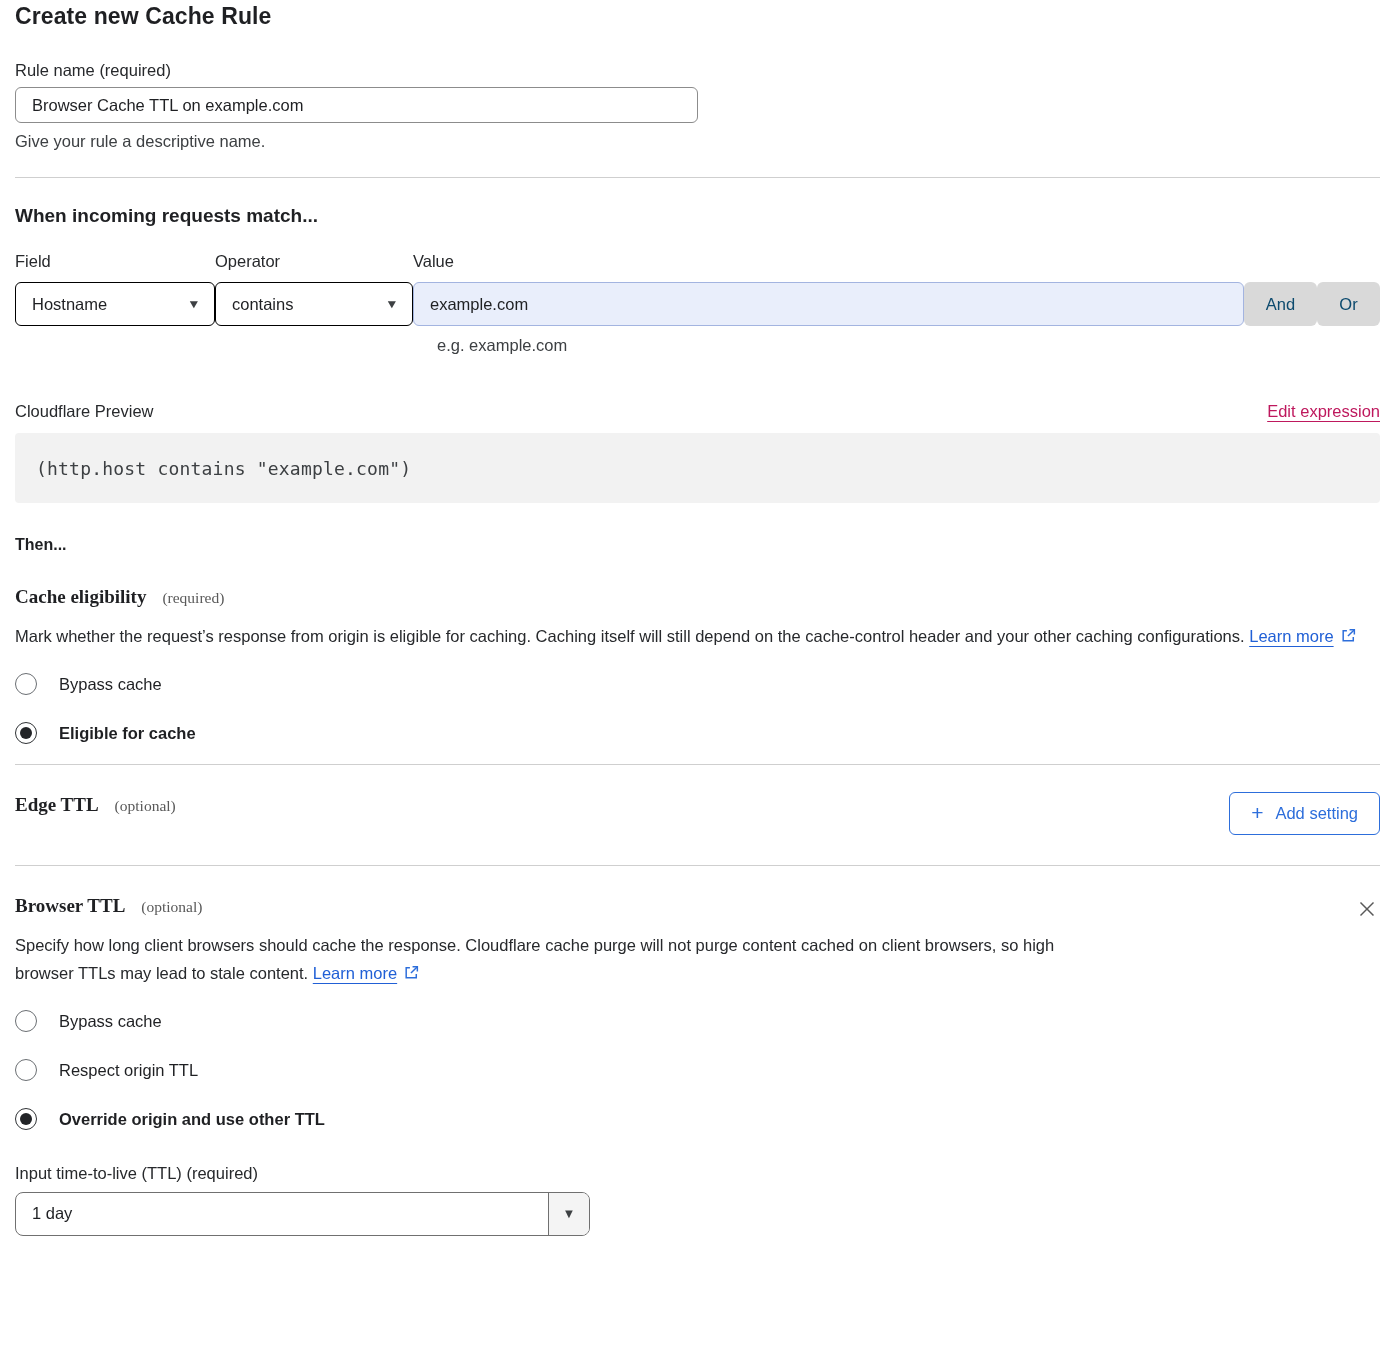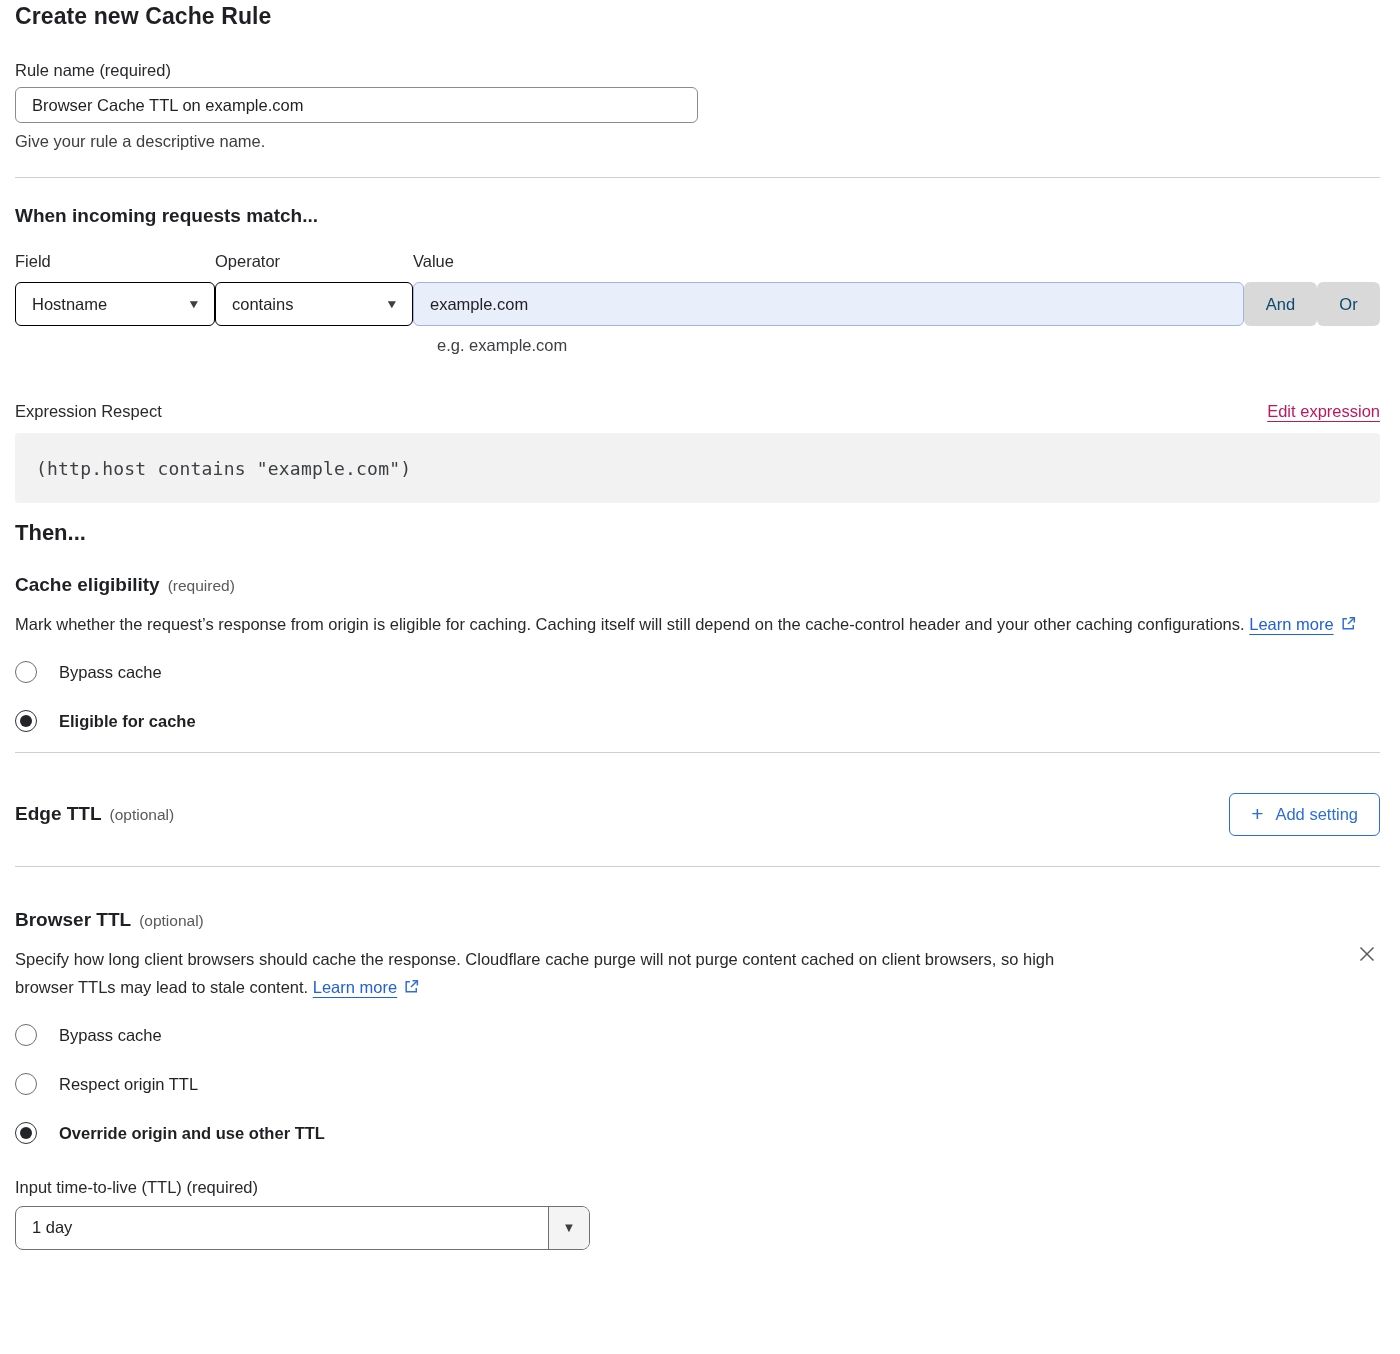--- a/index.html
+++ b/index.html
@@ -149,27 +149,28 @@
     border-radius: 4px;
     display: flex;
     align-items: center;
     padding: 0 21px;
     font-family: "DejaVu Sans Mono", monospace;
     font-size: 18px;
     color: #3d4043;
     letter-spacing: 0.2px;
   }
 
-  h2.then-title { margin-top: 17px; font-size: 22px; font-weight: 700; line-height: 26px; }
+  h2.then-title { margin-top: 29px; font-size: 16px; font-weight: 700; line-height: 26px; }
 
   .section-heading-row {
     margin-top: 26px;
     display: flex;
     align-items: baseline;
-    gap: 8px;
+    gap: 16px;
+    font-family: Liberation Serif, serif;
   }
   .section-heading { font-size: 19px; font-weight: 700; line-height: 26px; }
   .badge-optional { font-size: 15.5px; color: #595959; }
 
   .desc {
     margin-top: 12px;
     font-size: 16.5px;
     line-height: 28.5px;
     color: #27292c;
   }
@@ -208,23 +209,22 @@
     width: 12px; height: 12px;
     margin: -6px 0 0 -6px;
     border-radius: 50%;
     background: #222427;
   }
   .radio-label { margin-left: 22px; font-size: 16.5px; line-height: 24px; }
   .radio-label.bold { font-weight: 700; }
 
   .section-row {
     display: flex;
-    align-items: center;
+    align-items: flex-start;
     justify-content: space-between;
-    margin-top: 13px;
   }
   .section-main { flex: 1 1 auto; }
   .section-main .section-heading-row { margin-top: 27px; }
 
   .add-setting-btn {
     margin-top: 27px;
     height: 43px;
     padding: 0 21px;
     background: #fff;
     border: 1px solid #2d6edb;
@@ -313,21 +313,21 @@
       <span class="chev">▼</span>
     </div>
     <input class="value-input" type="text" value="example.com" style="">
     <button class="gray-btn">And</button>
     <button class="gray-btn">Or</button>
   </div>
 
   <div class="hint">e.g. example.com</div>
 
   <div class="expr-header">
-    <div class="expr-label">Expression Respect</div>
+    <div class="expr-label">Cloudflare Preview</div>
     <a class="text-link">Edit expression</a>
   </div>
   <div class="code-block">(http.host contains "example.com")</div>
 
   <h2 class="then-title">Then...</h2>
 
   <div class="section-heading-row">
     <span class="section-heading">Cache eligibility</span>
     <span class="badge-optional">(required)</span>
   </div>

